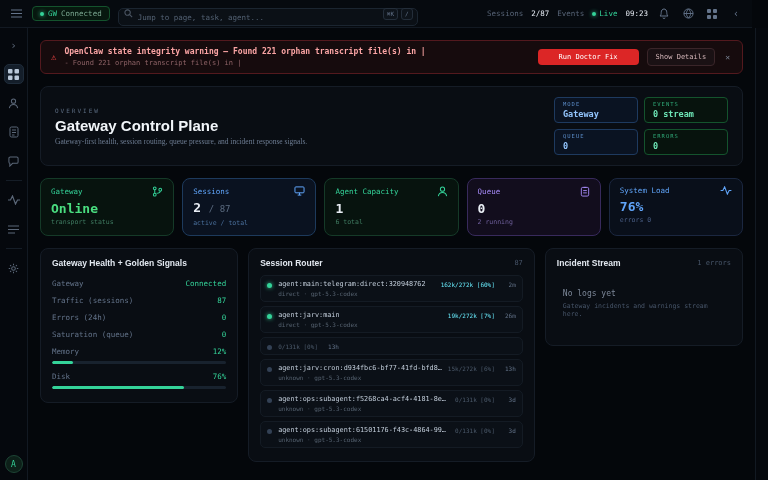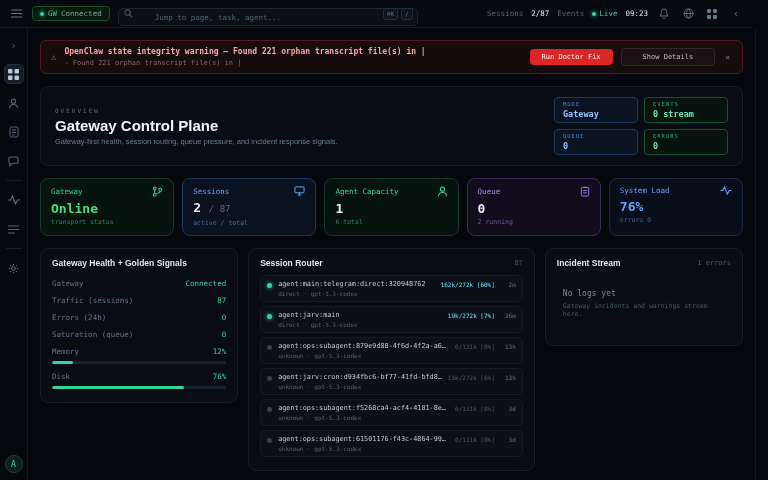--- a/index.html
+++ b/index.html
@@ -11,21 +11,21 @@
   .header{position:absolute;top:0;left:0;right:16px;height:28px;background:#060a0f;
     border-bottom:1px solid #121922;display:flex;align-items:center;padding:0 8px;gap:8px;z-index:5}
   .icon-btn{display:flex;align-items:center;justify-content:center;width:16px;height:16px;color:#64748b;cursor:pointer;flex:0 0 auto}
   .gw-badge{display:flex;align-items:center;gap:4px;background:#07180f;border:1px solid #14532d;
     border-radius:4px;padding:2px 7px;font-size:7.5px;color:#34d399;white-space:nowrap}
   .gw-badge .dot{width:4px;height:4px;border-radius:50%;background:#34d399;box-shadow:0 0 4px #34d399}
   .gw-badge .status{color:#7ba892}
   .search-wrap{position:relative;width:300px;height:18px}
   .search-wrap svg{position:absolute;left:6px;top:4px;color:#4b5563}
   .search-input{width:100%;height:100%;background:#0b1016;border:1px solid #1b2530;border-radius:5px;
-    color:#94a3b8;font-size:7.5px;font-family:"DejaVu Sans Mono",monospace;padding:0 44px 0 36px;outline:none}
+    color:#94a3b8;font-size:7.5px;font-family:"DejaVu Sans Mono",monospace;padding:0 44px 0 19px;outline:none}
   .search-input::placeholder{color:#536173}
   .kbd-chips{position:absolute;right:5px;top:3px;display:flex;gap:3px}
   .kbd{font-size:6px;color:#64748b;background:#0e141b;border:1px solid #242e3a;border-radius:3px;padding:1px 3px;line-height:8px}
   .hdr-right{margin-left:auto;display:flex;align-items:center;gap:8px;font-size:7.5px;white-space:nowrap}
   .hdr-muted{color:#586578}
   .hdr-strong{color:#e2e8f0}
   .hdr-live{display:flex;align-items:center;gap:3px;color:#34d399}
   .hdr-live .dot{width:4px;height:4px;border-radius:50%;background:#34d399;box-shadow:0 0 4px #34d399}
 
   
@@ -47,31 +47,31 @@
   .main{position:absolute;top:28px;left:28px;right:13px;bottom:0;padding:12px;overflow:hidden}
 
   
   .alert{display:flex;align-items:center;gap:8px;background:#160b0d;border:1px solid #53191e;
     border-radius:6px;padding:6px 10px;margin-bottom:12px}
   .alert-icon{color:#ef4444;font-size:9px;flex:0 0 auto}
   .alert-text{flex:1;min-width:0}
   .alert-title{font-size:8px;color:#fca5a5;font-weight:bold;white-space:nowrap;overflow:hidden;text-overflow:ellipsis}
   .alert-sub{font-size:7px;color:#8f6367;margin-top:3px;white-space:nowrap;overflow:hidden}
   .btn-danger{background:#dc2626;color:#fff;font-size:7px;font-family:inherit;border:none;border-radius:4px;
-    padding:4px 12px;cursor:pointer;white-space:nowrap}
+    padding:4px 21px;cursor:pointer;white-space:nowrap}
   .btn-ghost{background:#1a1114;color:#d4b6b9;font-size:7px;font-family:inherit;border:1px solid #3a2529;
-    border-radius:4px;padding:4px 21px;cursor:pointer;white-space:nowrap}
+    border-radius:4px;padding:4px 8px;cursor:pointer;white-space:nowrap}
   .alert-close{color:#7a8494;font-size:8px;cursor:pointer;padding:0 2px}
 
   
   .overview{display:flex;align-items:center;justify-content:space-between;background:#090d13;
     border:1px solid #151c26;border-radius:8px;padding:10px 14px;margin-bottom:12px}
   .ov-eyebrow{font-size:6px;letter-spacing:2px;color:#5b6b80;margin-bottom:3px}
   .ov-title{font-size:15px;font-weight:bold;color:#f1f5f9;font-family:"Liberation Sans",sans-serif;margin-bottom:3px}
-  .ov-sub{font-size:7.5px;color:#6d7c92;font-family:Liberation Sans, sans-serif}
+  .ov-sub{font-size:7.5px;color:#6d7c92;font-family:Liberation Serif, serif}
   .ov-grid{display:grid;grid-template-columns:auto auto;gap:6px}
   .ov-box{min-width:84px;border-radius:4px;padding:3px 8px}
   .ov-box .lab{font-size:5.5px;letter-spacing:1px;margin-bottom:2px}
   .ov-box .val{font-size:8.5px;font-weight:bold}
   .ov-blue{background:#0a1322;border:1px solid #1e3a5f}
   .ov-blue .lab{color:#5b8cc8}.ov-blue .val{color:#93c5fd}
   .ov-green{background:#07130d;border:1px solid #14532d}
   .ov-green .lab{color:#2fa877}.ov-green .val{color:#6ee7b7}
 
   
@@ -395,24 +395,20 @@
           <span class="sr-main">
             <div class="sr-name">agent:jarv:main</div>
             <div class="sr-meta">direct · gpt-5.3-codex</div>
           </span>
           <span class="sr-usage active">19k/272k [7%]</span>
           <span class="sr-time">26m</span>
         </div>
 
         <div class="sr-row">
           <span class="sr-dot idle"></span>
-          <span class="sr-main">
-            <div class="sr-name">agent:ops:subagent:879e9d88-4f6d-4f2a-a6…</div>
-            <div class="sr-meta">unknown · gpt-5.3-codex</div>
-          </span>
           <span class="sr-usage idle">0/131k [0%]</span>
           <span class="sr-time">13h</span>
         </div>
 
         <div class="sr-row">
           <span class="sr-dot idle"></span>
           <span class="sr-main">
             <div class="sr-name">agent:jarv:cron:d934fbc6-bf77-41fd-bfd8…</div>
             <div class="sr-meta">unknown · gpt-5.3-codex</div>
           </span>

